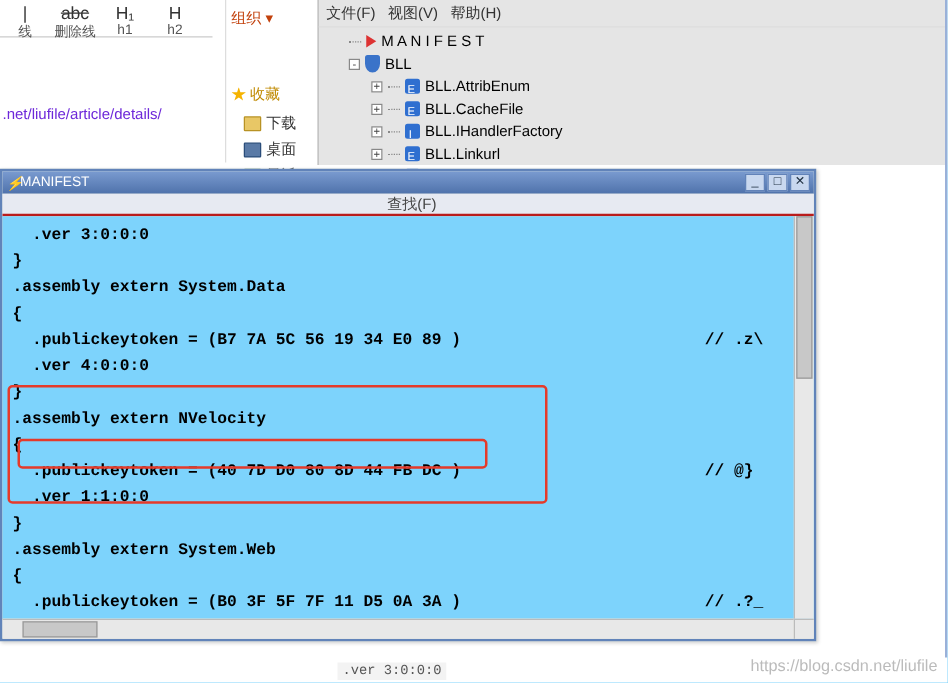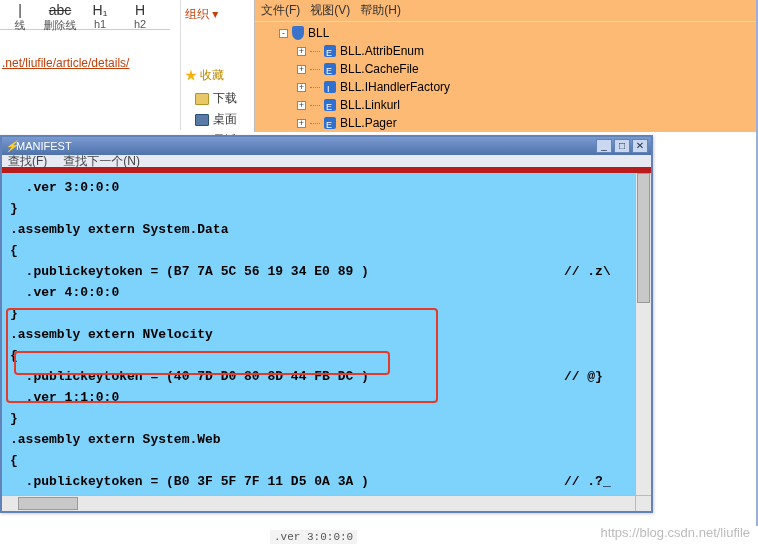--- a/index.html
+++ b/index.html
@@ -26,25 +26,24 @@
   .tb-cell {
     width: 40px;
     text-align: center;
     font-size: 11px;
     color: #555;
     padding-top: 2px;
   }
   .tb-cell .big { font-size: 14px; color: #333; }
   .left-url {
     position: absolute;
-    left: 0; top: 56px;
-    color: #c2410c;
+    left: 0; top: 84px;
+    color: #6d28d9;
     font-size: 12px;
     padding-left: 2px;
-    text-decoration: underline;
   }
   
   .mid-panel {
     position: absolute;
     left: 180px; top: 0;
     width: 70px;
     height: 130px;
     border-left: 1px solid #ddd;
     padding-top: 4px;
   }
@@ -76,21 +75,21 @@
   }
   .fico.dk { background:#5a7aa6; border-color:#2a4d7a; }
   .fico.gr { background:#9ec98e; border-color:#508040; }
   .fico.bl { background:#d5e8ff; border-color:#6a9ed8; }
   
   .right-panel {
     position: absolute;
     left: 254px; top: 0; right: 0;
     height: 132px;
     border-left: 1px solid #bbb;
-    background: #fdba74;
+    background: #e5e5e5;
   }
   .right-menubar {
     display: flex; gap: 10px;
     padding: 2px 6px;
     color: #333;
     font-size: 12px;
     border-bottom: 1px solid #ddd;
   }
   .tree {
     font-size: 12px;
@@ -171,27 +170,28 @@
     background: #c9d8ef;
     border: 1px solid #6283b9;
     font-size: 10px;
     text-align: center;
     line-height: 12px;
     color: #234;
   }
   .findbar {
     height: 18px;
     background: #e7eaf2;
-    border-bottom: 6px solid #b91c1c;
+    border-bottom: 2px solid #b91c1c;
     font-size: 12px;
     color: #444;
     display: flex;
     align-items: center;
     padding-left: 6px;
     gap: 16px;
+    flex-direction: column;
   }
   .code-area {
     position: absolute;
     top: 36px; left: 0; right: 0; bottom: 16px;
     overflow: hidden;
     background: #7dd3fc;
   }
   .code {
     font-family: "Courier New", monospace;
     font-size: 13px;
@@ -312,20 +312,25 @@
   </div>
 </div>
 
 <div class="right-panel">
   <div class="right-menubar">
     <span>文件(F)</span>
     <span>视图(V)</span>
     <span>帮助(H)</span>
   </div>
   <div class="tree">
+    <div class="tree-line pad1">
+      <span class="dash"></span>
+        <span class="arrow-red"></span>
+      <span>M A N I F E S T</span>
+    </div>
     <div class="tree-line pad1">
       <span class="exp">-</span>
       <span class="shield"></span>
       <span>BLL</span>
     </div>
     <div class="tree-line pad2">
       <span class="exp">+</span>
         <span class="dash"></span>
       <span class="ns-ico e"></span>
       <span>BLL.AttribEnum</span>

